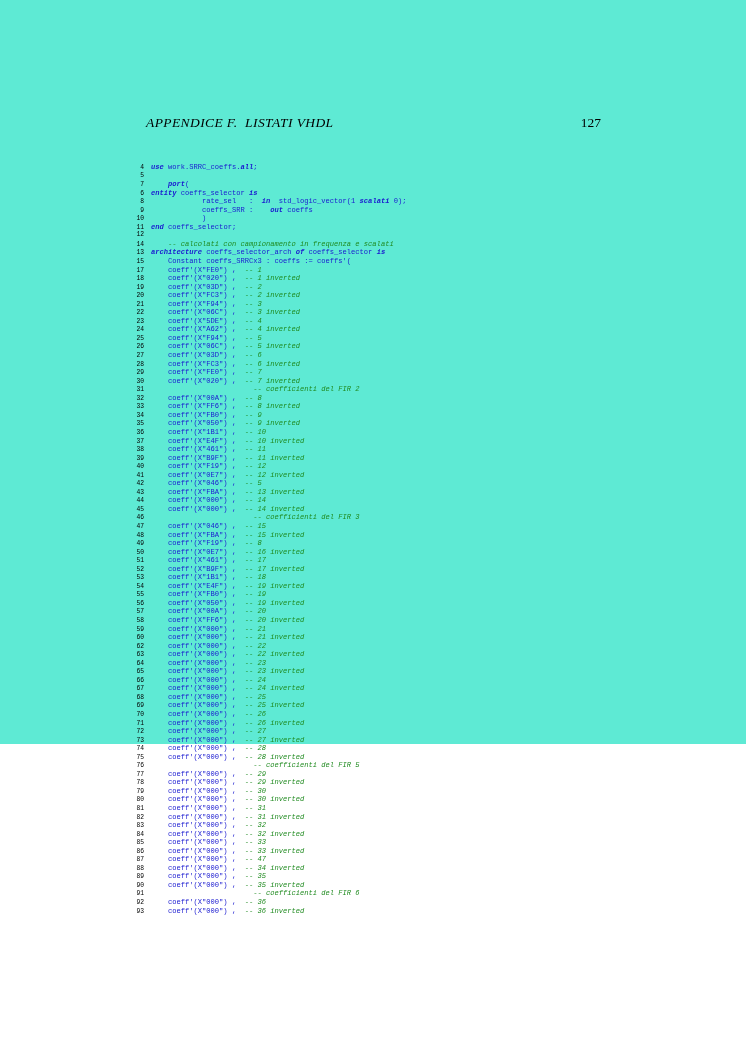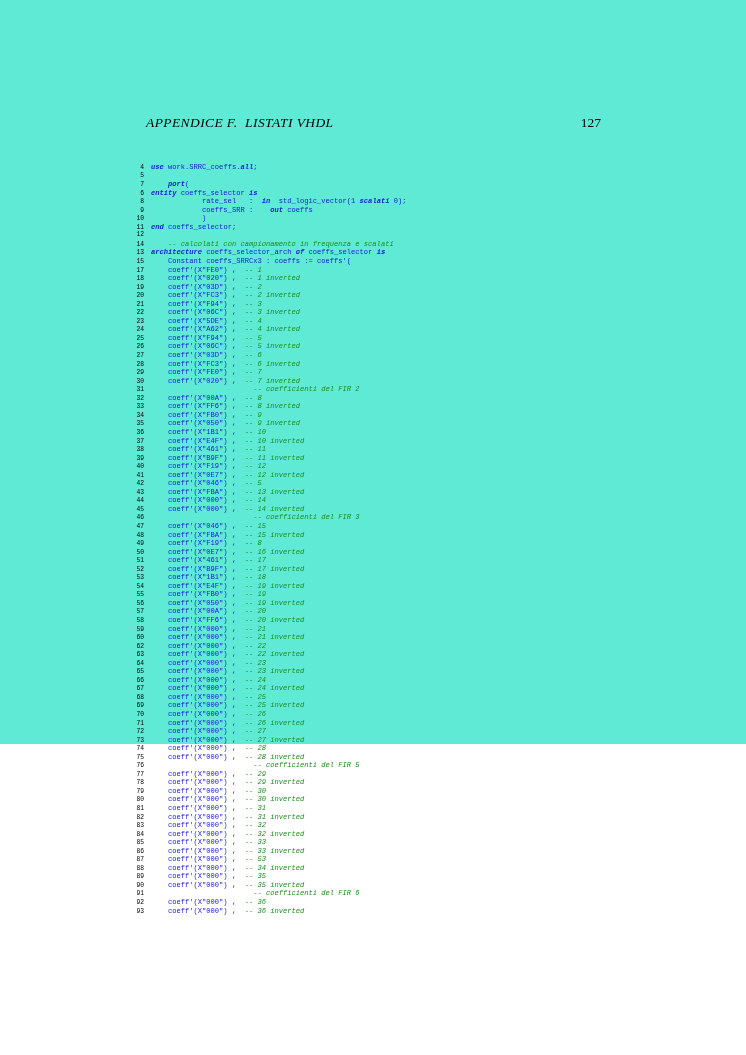--- a/index.html
+++ b/index.html
@@ -172,21 +172,21 @@
       <div class="code-line"><span class="lineno">77</span><span class="code"><span class="plain">    coeff'(X"000") ,  </span><span class="cmt">-- 29</span></span></div>
       <div class="code-line"><span class="lineno">78</span><span class="code"><span class="plain">    coeff'(X"000") ,  </span><span class="cmt">-- 29 inverted</span></span></div>
       <div class="code-line"><span class="lineno">79</span><span class="code"><span class="plain">    coeff'(X"000") ,  </span><span class="cmt">-- 30</span></span></div>
       <div class="code-line"><span class="lineno">80</span><span class="code"><span class="plain">    coeff'(X"000") ,  </span><span class="cmt">-- 30 inverted</span></span></div>
       <div class="code-line"><span class="lineno">81</span><span class="code"><span class="plain">    coeff'(X"000") ,  </span><span class="cmt">-- 31</span></span></div>
       <div class="code-line"><span class="lineno">82</span><span class="code"><span class="plain">    coeff'(X"000") ,  </span><span class="cmt">-- 31 inverted</span></span></div>
       <div class="code-line"><span class="lineno">83</span><span class="code"><span class="plain">    coeff'(X"000") ,  </span><span class="cmt">-- 32</span></span></div>
       <div class="code-line"><span class="lineno">84</span><span class="code"><span class="plain">    coeff'(X"000") ,  </span><span class="cmt">-- 32 inverted</span></span></div>
       <div class="code-line"><span class="lineno">85</span><span class="code"><span class="plain">    coeff'(X"000") ,  </span><span class="cmt">-- 33</span></span></div>
       <div class="code-line"><span class="lineno">86</span><span class="code"><span class="plain">    coeff'(X"000") ,  </span><span class="cmt">-- 33 inverted</span></span></div>
-      <div class="code-line"><span class="lineno">87</span><span class="code"><span class="plain">    coeff'(X"000") ,  </span><span class="cmt">-- 53</span></span></div>
+      <div class="code-line"><span class="lineno">87</span><span class="code"><span class="plain">    coeff'(X"000") ,  </span><span class="cmt">-- 47</span></span></div>
       <div class="code-line"><span class="lineno">88</span><span class="code"><span class="plain">    coeff'(X"000") ,  </span><span class="cmt">-- 34 inverted</span></span></div>
       <div class="code-line"><span class="lineno">89</span><span class="code"><span class="plain">    coeff'(X"000") ,  </span><span class="cmt">-- 35</span></span></div>
       <div class="code-line"><span class="lineno">90</span><span class="code"><span class="plain">    coeff'(X"000") ,  </span><span class="cmt">-- 35 inverted</span></span></div>
       <div class="code-line"><span class="lineno">91</span><span class="code"><span class="plain">                        </span><span class="cmt">-- coefficienti del FIR 6</span></span></div>
       <div class="code-line"><span class="lineno">92</span><span class="code"><span class="plain">    coeff'(X"000") ,  </span><span class="cmt">-- 36</span></span></div>
       <div class="code-line"><span class="lineno">93</span><span class="code"><span class="plain">    coeff'(X"000") ,  </span><span class="cmt">-- 36 inverted</span></span></div>
     </div>
 
 </div>
 

